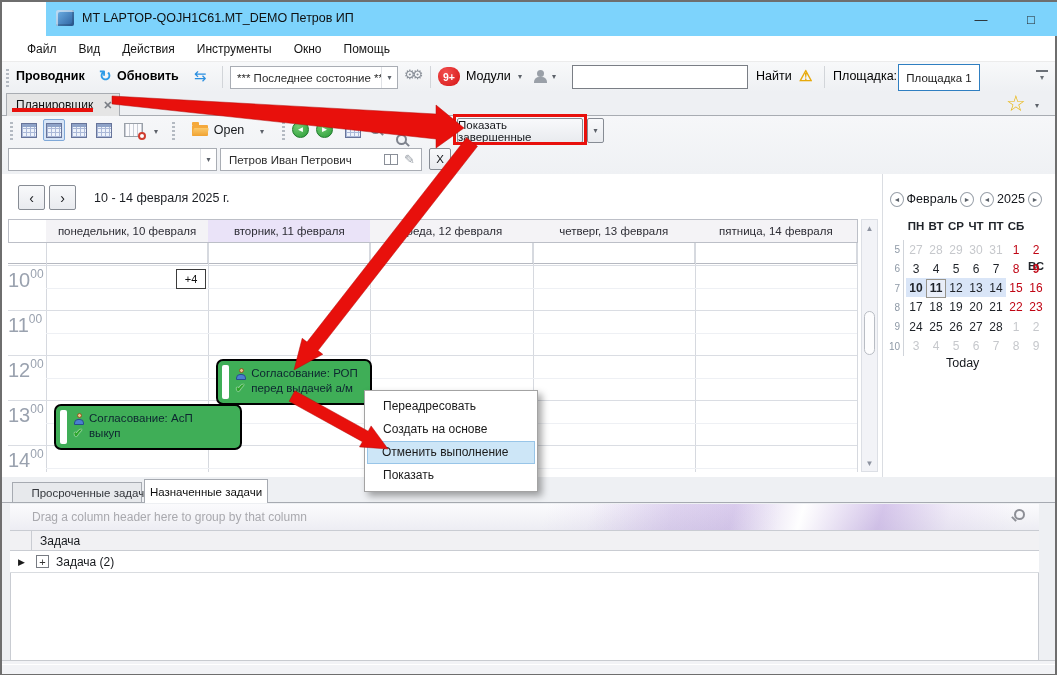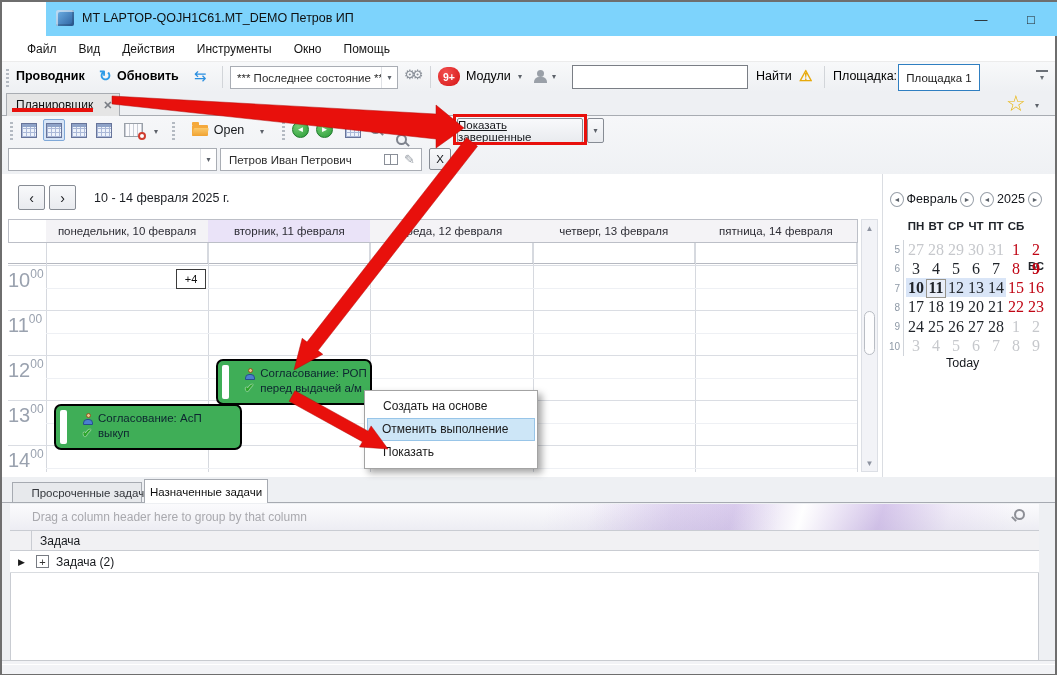--- a/index.html
+++ b/index.html
@@ -65,39 +65,39 @@
   .day-head.hl{background:#eae3f8;}
   .corner{position:absolute;left:0;top:0;width:38px;height:24px;box-sizing:border-box;border:1px solid #bcbfc7;background:#fff;border-right:none;}
   .allday{position:absolute;top:24px;height:20px;background:#fff;border-right:1px solid #d6d9df;box-sizing:border-box;}
   .hline{position:absolute;height:1px;background:#dadde3;}
   .hhline{position:absolute;height:1px;background:#eef0f4;}
   .vline{position:absolute;width:1px;background:#d6d9df;}
   .tlabel{position:absolute;color:#9aa2af;white-space:nowrap;}
   .tlabel .th{font-size:20px;}
   .tlabel .tm{font-size:12px;vertical-align:9px;}
   .chip{position:absolute;border:1px solid #3c3c3c;background:#fff;font-size:11px;color:#111;display:flex;align-items:center;justify-content:center;}
-  .event{position:absolute;background:#3fae57;border:2px solid #000;border-radius:7px;box-sizing:border-box;color:#0d2530;font-size:11.5px;line-height:15px;padding:5px 3px 3px 26px;}
+  .event{position:absolute;background:#3fae57;border:2px solid #000;border-radius:7px;box-sizing:border-box;color:#0d2530;font-size:11.5px;line-height:15px;padding:5px 3px 3px 17px;}
   .event::before{content:"";position:absolute;left:4px;top:4px;bottom:4px;width:7px;background:#fff;border-radius:2px;}
   .ev-row{display:flex;align-items:center;gap:4px;white-space:nowrap;overflow:hidden;}
   .person{width:12px;height:12px;position:relative;flex:0 0 12px;}
   .person::before{content:"";position:absolute;left:3.5px;top:0;width:5px;height:5px;border-radius:50%;background:#eec08e;border:1px solid #8a5a20;box-sizing:border-box;}
   .person::after{content:"";position:absolute;left:1px;bottom:0;width:10px;height:6px;border-radius:4px 4px 0 0;background:#4a7fd0;border:1px solid #274e8c;box-sizing:border-box;}
   .check{color:#2ca52c;font-weight:bold;font-size:12px;text-shadow:0 0 1px #fff,0 0 1px #fff;flex:0 0 12px;}
   
   .sbar{position:absolute;left:853px;top:0;width:17px;height:253px;background:#f2f3f7;border:1px solid #dcdfe5;box-sizing:border-box;}
   .sarr{position:absolute;left:0;width:15px;height:16px;display:flex;align-items:center;justify-content:center;color:#8d93a0;font-size:8px;}
   .sthumb{position:absolute;left:2px;width:11px;border-radius:6px;background:#fdfdfe;border:1px solid #b9bdc4;box-sizing:border-box;}
   
   #mini-cal{left:884px;top:186px;width:168px;height:192px;}
   .mc-nav{position:absolute;top:2px;height:18px;display:flex;align-items:center;justify-content:center;font-size:12.5px;color:#15181d;}
   .mc-circ{width:15px;height:15px;border-radius:50%;border:1px solid #9aa1aa;background:#fff;box-sizing:border-box;display:flex;align-items:center;justify-content:center;color:#5a6068;font-size:7px;}
   .mc-wd{position:absolute;top:30px;width:20px;height:16px;font-size:11.5px;font-weight:bold;color:#20242a;display:flex;align-items:center;justify-content:center;}
   .mc-wn{position:absolute;width:14px;height:19px;font-size:10px;color:#8e99a6;display:flex;align-items:center;justify-content:flex-end;}
   .mc-vline{position:absolute;left:17px;top:52px;width:1px;height:116px;background:#d0d4da;}
-  .mc-cell{position:absolute;width:20px;height:19px;font-size:16px;color:#1f2329;display:flex;align-items:center;justify-content:center;box-sizing:border-box;font-family:Liberation Serif, serif;}
+  .mc-cell{position:absolute;width:20px;height:19px;font-size:12px;color:#1f2329;display:flex;align-items:center;justify-content:center;box-sizing:border-box;}
   .mc-cell.dim{color:#c6c8cc;}
   .mc-cell.red{color:#c00514;}
   .mc-cell.bold{font-weight:bold;}
   .mc-cell.focus{border:1px solid #97948c;background:#e9eef8;}
   .mc-sel{position:absolute;background:#d9e5f7;}
   .today-btn{position:absolute;font-size:12.5px;color:#15181d;}
   
   #context-menu{left:362px;top:388px;width:174px;background:#fff;border:1px solid #a3a3a3;box-shadow:4px 4px 7px rgba(0,0,0,.35);padding:4px 0;box-sizing:border-box;z-index:40;}
   .cm-item{height:23px;line-height:23px;padding-left:16px;font-size:12px;color:#1a1a1a;margin:0 2px;box-sizing:border-box;}
   .cm-item.sel{background:#cde6f7;border:1px solid #98c5e8;line-height:21px;padding-left:14px;}
@@ -215,21 +215,21 @@
   <div class="abs grip" style="left:280px;top:118px;height:20px;"></div>
   <div class="abs gc" style="left:290px;top:119px;">◄</div>
   <div class="abs gc" style="left:314px;top:119px;">►</div>
   <div class="abs tbtn" style="left:340px;top:117px;width:22px;height:22px;">
       <span class="grid-ico"></span>
     </div>
   <div class="abs mag" style="left:368px;top:121px;">
       <span>+</span>
     </div>
   <div class="abs mag" style="left:394px;top:121px;"></div>
-  <div class="abs btn" style="left:455px;top:116px;width:126px;height:25px;text-decoration:underline;">Показать завершенные</div>
+  <div class="abs btn" style="left:455px;top:116px;width:126px;height:25px;">Показать завершенные</div>
   <div class="abs btn" style="left:585px;top:116px;width:17px;height:25px;">
       <span class="dd">▾</span>
     </div>
 
   <div class="abs combo" style="left:6px;top:146px;width:209px;height:23px;">
     <span class="cb-txt"></span>
     <span class="cb-arr">▾</span>
   </div>
   <div class="abs field" style="left:218px;top:146px;width:202px;height:23px;padding-left:8px;">
     <span style="flex:1;">Петров Иван Петрович</span>
@@ -397,20 +397,21 @@
   </div>
   <div class="abs grow">
     <span class="arr">▶</span>
     <span class="plus">+</span>
     <span class="cap">Задача (2)</span>
   </div>
   <div class="abs" style="left:8px;top:571px;width:1029px;height:87px;background:#fff;border-left:1px solid #c9ccd2;border-right:1px solid #c9ccd2;box-sizing:border-box;"></div>
   <div class="abs status-strip"></div>
 
   <div class="abs" id="context-menu">
+      <div class="cm-item">Переадресовать</div>
       <div class="cm-item">Создать на основе</div>
       <div class="cm-item sel">Отменить выполнение</div>
       <div class="cm-item">Показать</div>
     </div>
 
   <div class="abs red-underline" style="background: rgb(232, 16, 12);"></div>
   <div class="abs red-box" style="border-color: rgb(232, 16, 12);"></div>
   <svg id="ann-svg">
     <path d="M110,94 L434,112 L434,103 L462,126 L434,146 L434,137 L110,102 Z" fill="#e8100c" stroke="#b50d0a" stroke-width="0.5"></path>
     <path d="M464.5,135.7 L475.5,144.3 L316,348.6 L320.8,352.3 L292,368 L300.2,336.3 L305,340 Z" fill="#e8100c" stroke="#b50d0a" stroke-width="0.5"></path>

